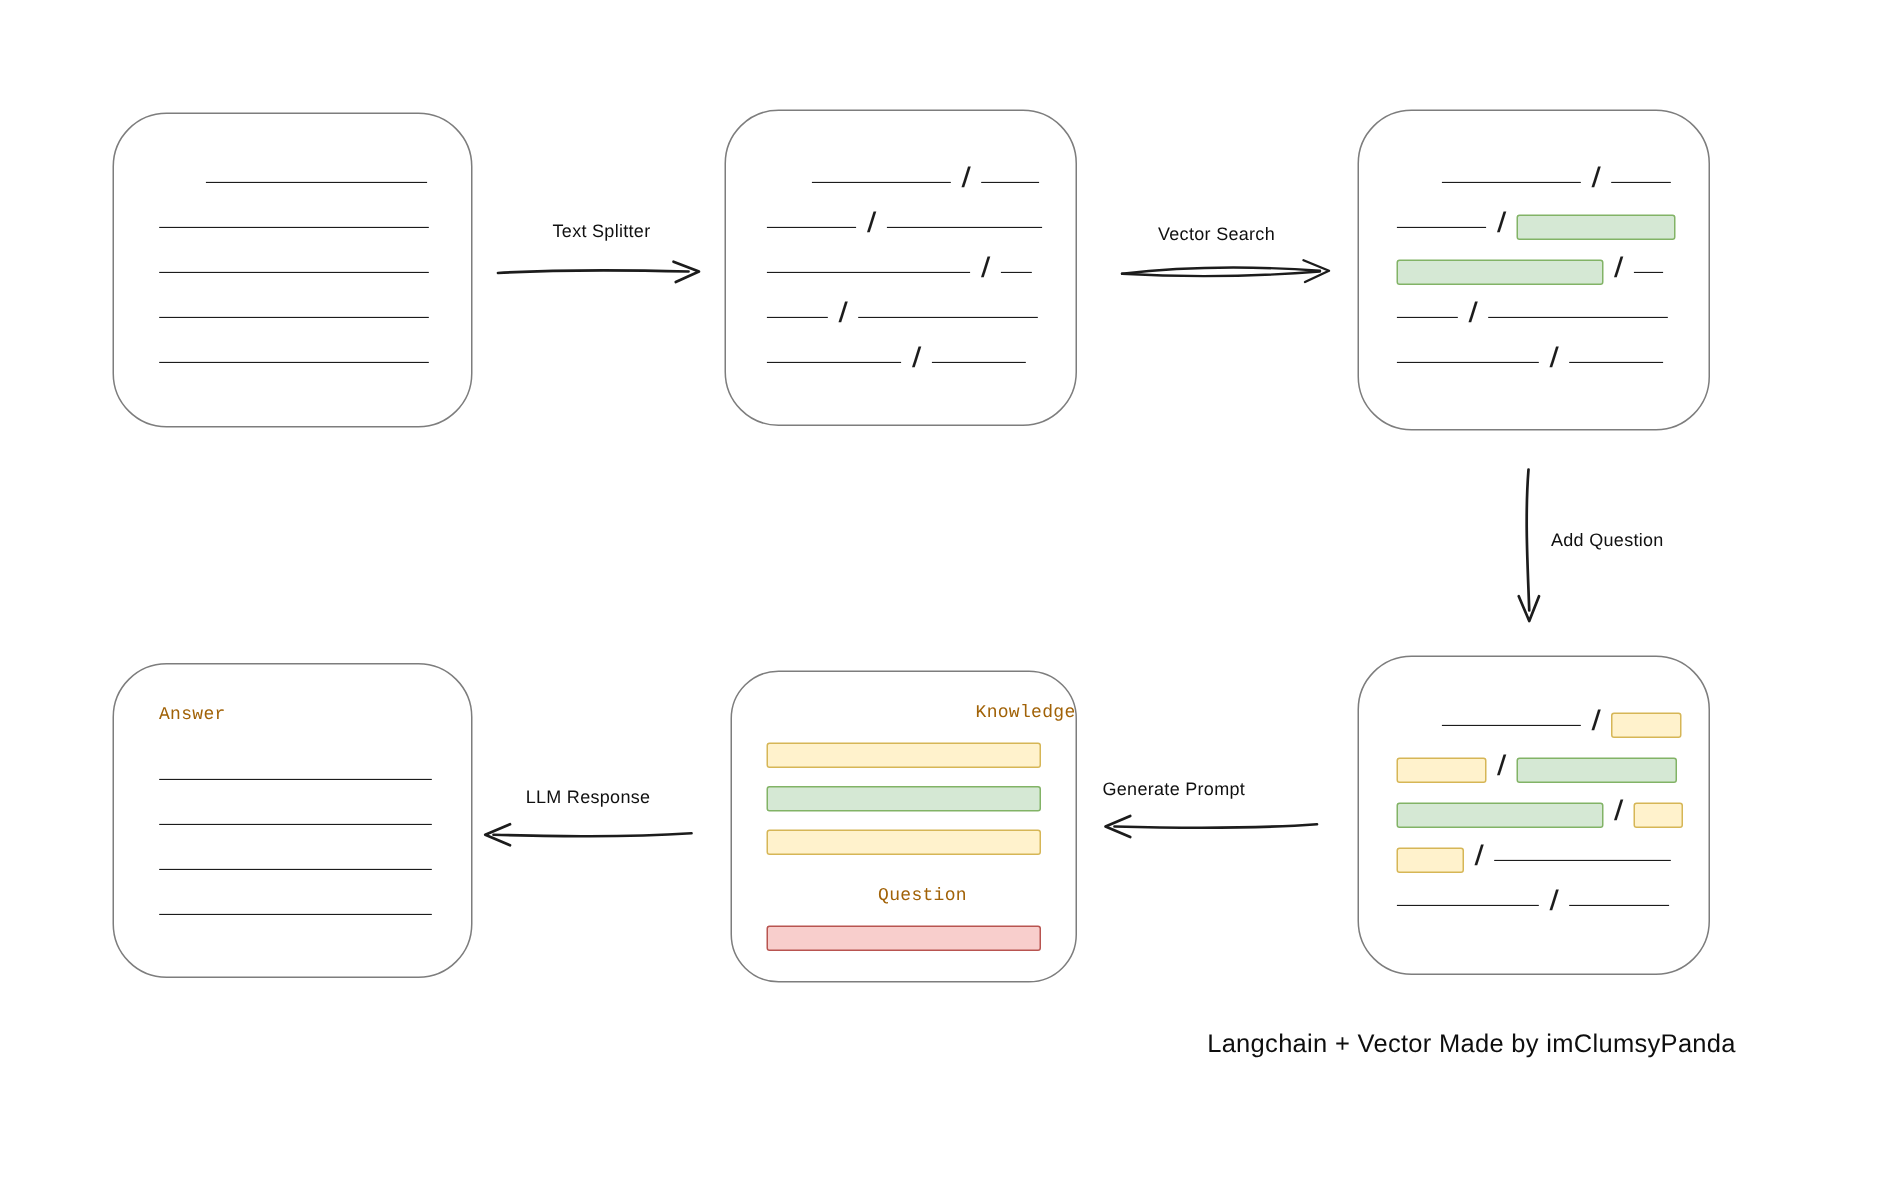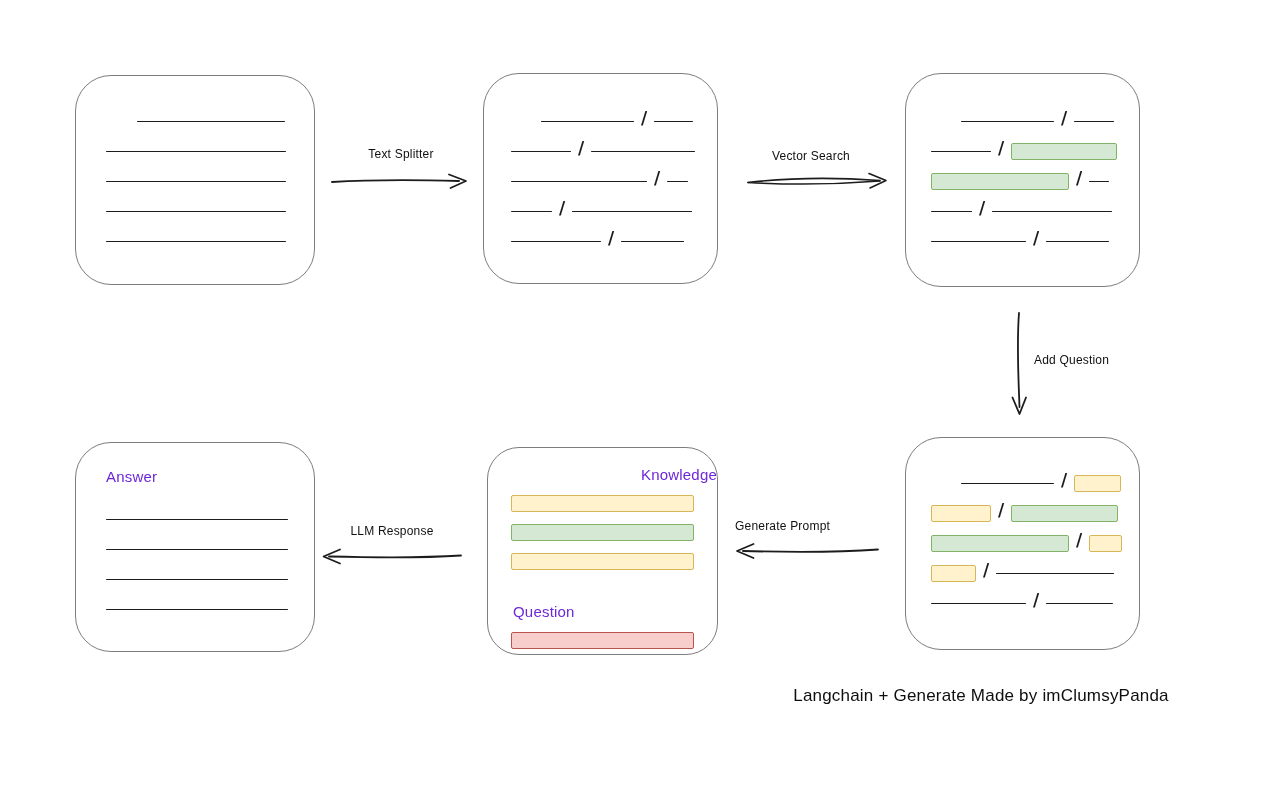--- a/index.html
+++ b/index.html
@@ -22,30 +22,30 @@
   .rows{position:relative;}
   #box-source  .rows{padding:30px 0 0 30px;}
   #box-split   .rows{padding:32px 0 0 27px;}
   #box-matched .rows{padding:32px 0 0 25px;}
   #box-context .rows{padding:30px 0 0 25px;}
   #box-prompt  .rows{padding:12px 0 0 23px;}
   #box-answer  .rows{padding:18px 0 0 30px;}
 
   .row{height:30px;display:flex;align-items:center;}
   #box-prompt .row{height:29px;}
-  #box-prompt .row:nth-child(5){margin-top:21px;}
+  #box-prompt .row:nth-child(5){margin-top:6px;justify-content:center;}
   #box-answer .row:nth-child(2){margin-top:13px;}
 
   .seg-line{height:0;border-top:1.8px solid #1c1c1c;border-radius:2px;}
   .seg-slash{
     font-size:17px;font-weight:700;margin:0 7px;position:relative;top:-3px;
     font-family:"DejaVu Sans",sans-serif;
   }
   .seg-bar{height:17px;border:1.6px solid;border-radius:2px;box-sizing:border-box;}
-  .seg-heading{font-size:15px;letter-spacing:.2px;color:#6d28d9;}
+  .seg-heading{font-size:12px;letter-spacing:.2px;color:#a16207;font-family:Liberation Mono, monospace;}
 
   .arrow-label{
     position:absolute;font-size:12px;letter-spacing:.2px;color:#101010;white-space:nowrap;
   }
   #lbl-text-splitter  {left:336px;top:147px;width:130px;text-align:center;}
   #lbl-vector-search  {left:745px;top:149px;width:132px;text-align:center;}
   #lbl-add-context    {left:1034px;top:353px;width:120px;text-align:left;}
   #lbl-generate-prompt{left:735px;top:519px;width:150px;}
   #lbl-llm-response   {left:327px;top:524px;width:130px;text-align:center;}
 
@@ -235,15 +235,15 @@
         </div>
       </div>
   </div>
 
   <div class="arrow-label" id="lbl-text-splitter">Text Splitter</div>
   <div class="arrow-label" id="lbl-vector-search">Vector Search</div>
   <div class="arrow-label" id="lbl-add-context">Add Question</div>
   <div class="arrow-label" id="lbl-generate-prompt">Generate Prompt</div>
   <div class="arrow-label" id="lbl-llm-response">LLM Response</div>
 
-  <div class="caption">Langchain + Generate Made by imClumsyPanda</div>
+  <div class="caption">Langchain + Vector Made by imClumsyPanda</div>
 
 </div>
 
 </body></html>

